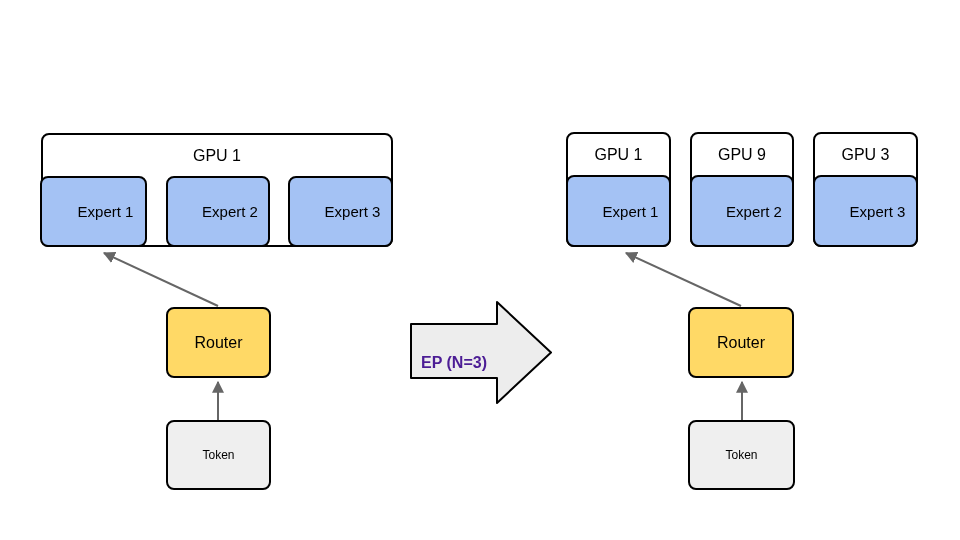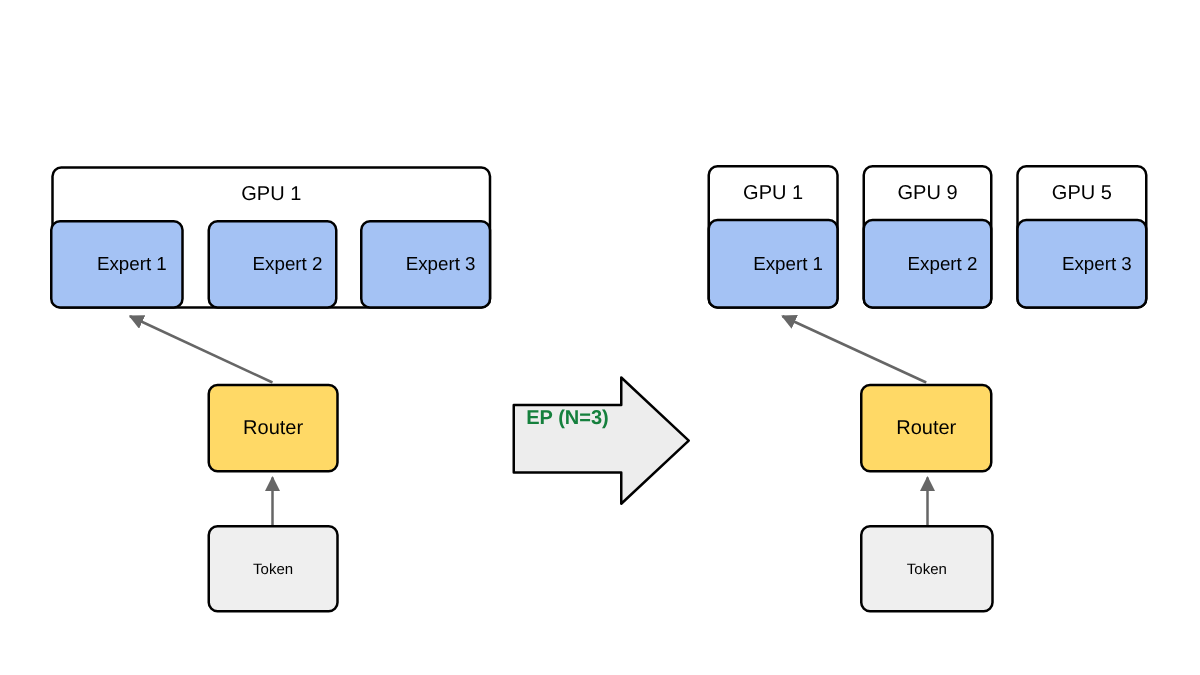--- a/index.html
+++ b/index.html
@@ -54,29 +54,29 @@
   .arrow-layer {
     position: absolute;
     left: 0; top: 0;
     width: 960px;
     height: 540px;
     pointer-events: none;
   }
   .ep-label {
     position: absolute;
     left: 411px;
-    top: 308px;
+    top: 336px;
     width: 86px;
     height: 54px;
     display: flex;
     align-items: center;
     justify-content: center;
     font-size: 16px;
     font-weight: bold;
-    color: #15803d;
+    color: #4c1d95;
   }
 </style>
 </head>
 <body>
 
 <div class="canvas">
 
 
   <div class="box gpu-box" style="left:41px; top:133px; width:352px; height:114px;">
     <div class="gpu-head">GPU 1</div>
@@ -88,21 +88,21 @@
   <div class="box router-box" style="left:166px; top:307px; width:105px; height:71px;">Router</div>
   <div class="box token-box" style="left:166px; top:420px; width:105px; height:70px;">Token</div>
 
   <div class="box gpu-box" style="left:566px; top:132px; width:105px; height:115px;">
     <div class="gpu-head">GPU 1</div>
   </div>
   <div class="box gpu-box" style="left:690px; top:132px; width:104px; height:115px;">
     <div class="gpu-head">GPU 9</div>
   </div>
   <div class="box gpu-box" style="left:813px; top:132px; width:105px; height:115px;">
-    <div class="gpu-head">GPU 5</div>
+    <div class="gpu-head">GPU 3</div>
   </div>
   <div class="box expert-box" style="left:566px; top:175px; width:105px; height:72px;">Expert 1</div>
   <div class="box expert-box" style="left:690px; top:175px; width:104px; height:72px;">Expert 2</div>
   <div class="box expert-box" style="left:813px; top:175px; width:105px; height:72px;">Expert 3</div>
 
   <div class="box router-box" style="left:688px; top:307px; width:106px; height:71px;">Router</div>
   <div class="box token-box" style="left:688px; top:420px; width:107px; height:70px;">Token</div>
 
   <svg class="arrow-layer" viewBox="0 0 960 540">
     <defs>

